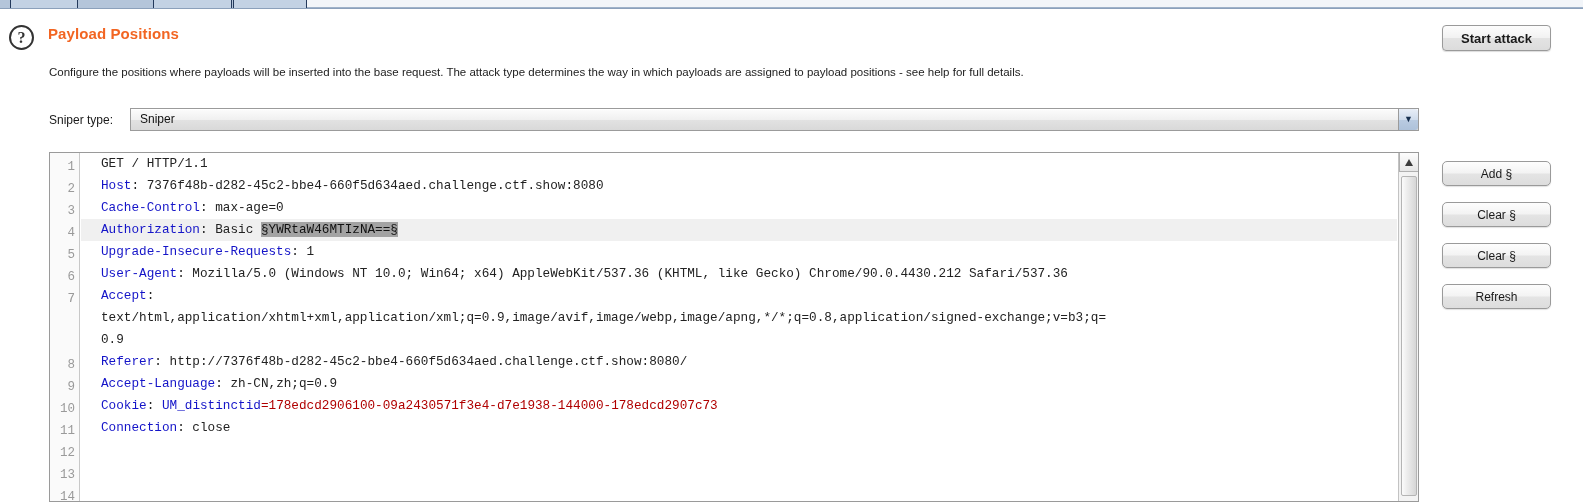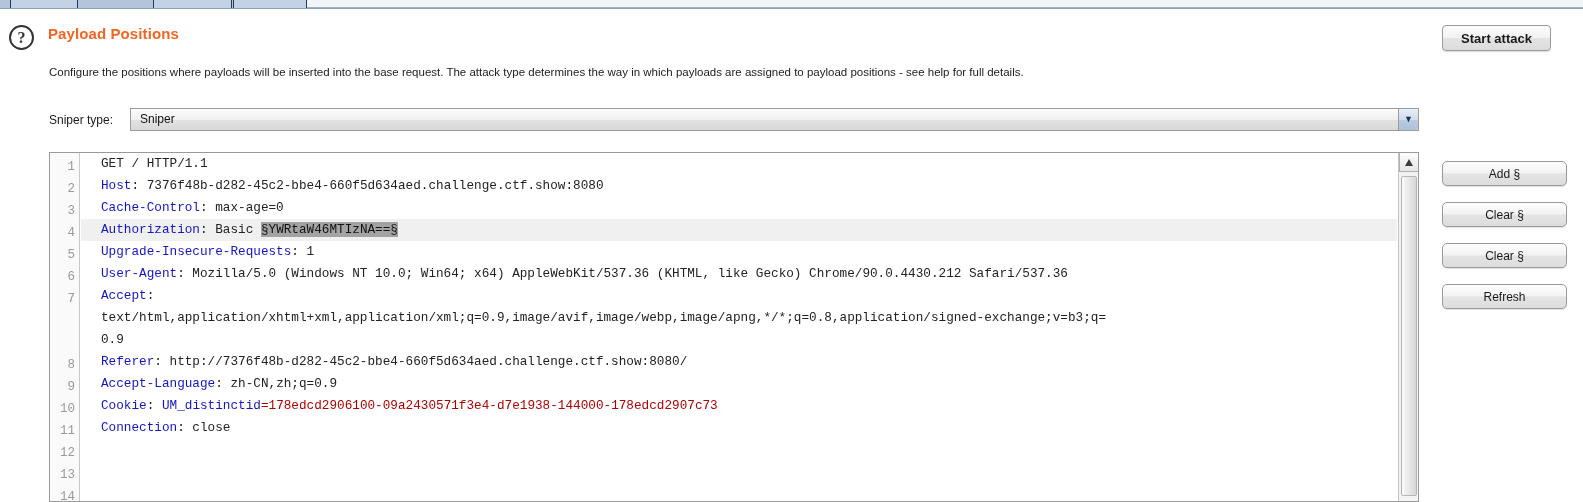--- a/index.html
+++ b/index.html
@@ -160,21 +160,21 @@
   #vscroll-thumb {
     position: absolute; left: 2px; top: 23px; width: 16px; height: 320px;
     background: linear-gradient(to right,#fbfbfb 0%,#ededed 35%,#d6d6d6 100%);
     border: 1px solid #b4b4b4; border-radius: 2px;
     cursor: pointer;
   }
 
   
   .side-btn {
     position: absolute; left: 1442px;
-    width: 125px; height: 25px;
+    width: 109px; height: 25px;
     font-size: 12px; color: #1a1a1a;
     background: linear-gradient(to bottom,#fdfdfd 0%,#f3f3f3 48%,#e4e4e4 52%,#dddddd 100%);
     border: 1px solid #9a9a9a; border-radius: 5px;
     box-shadow: 0 1px 1px rgba(0,0,0,.12);
     cursor: pointer;
     font-family: "Liberation Sans", sans-serif;
   }
 </style>
 </head>
 <body>

